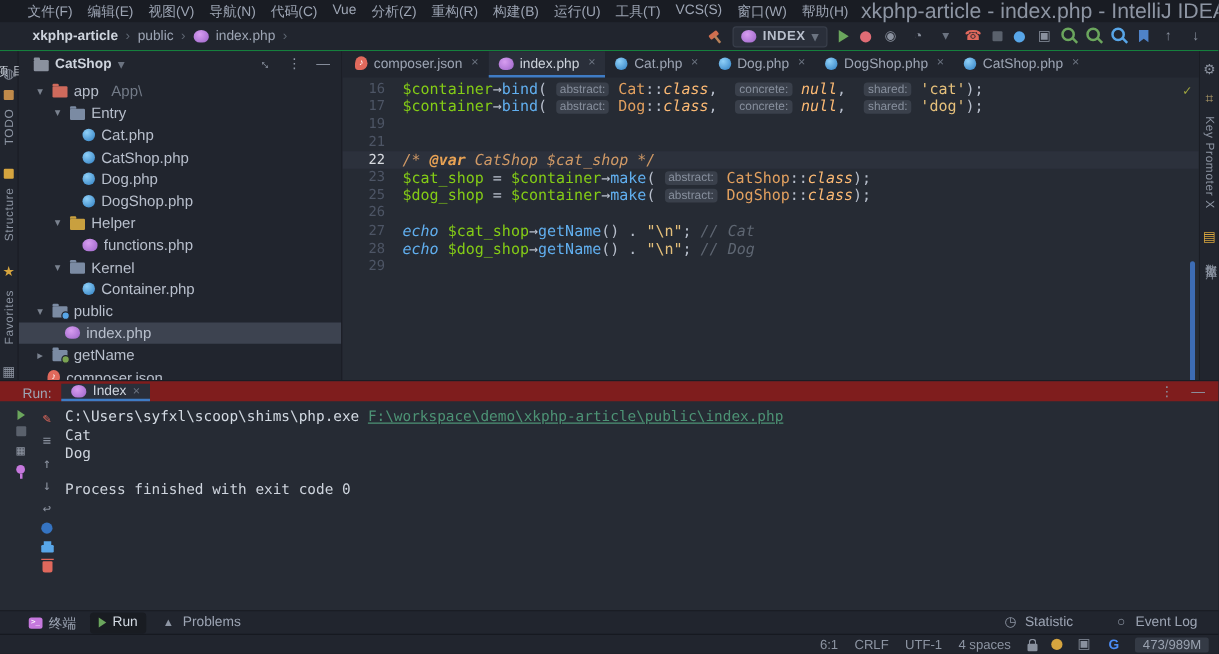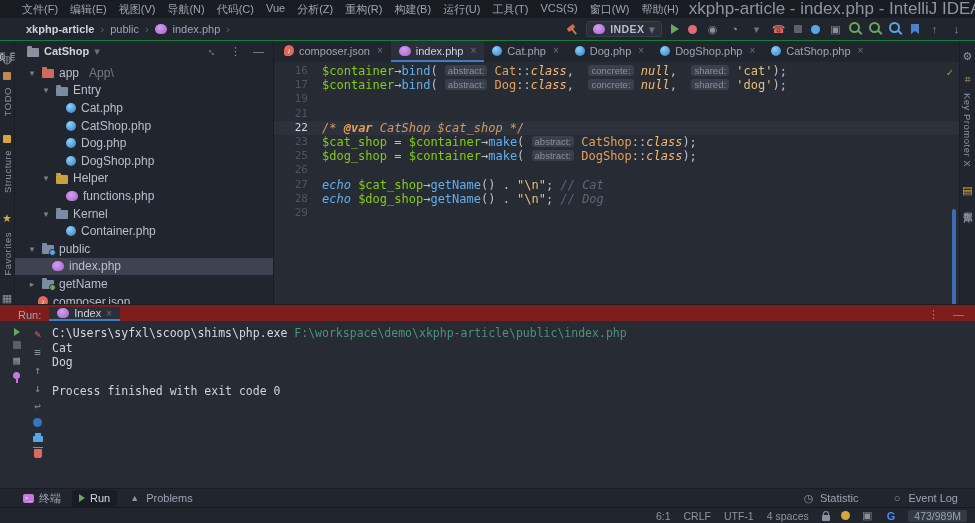--- a/index.html
+++ b/index.html
@@ -69,21 +69,21 @@
   .run-label{color:#9da5b4;display:flex;align-items:center;padding:0 8px 0 18px}
   .run-tab{display:flex;align-items:center;gap:5px;padding:0 8px;background:#2a2f3a;color:#ced4dd;
            border-bottom:2px solid #3f7cc5}
   .run-tab .x{color:#6b7380;font-size:10px}
   .run-head .sp{flex:1}
   .run-body{flex:1;position:relative;font-family:"DejaVu Sans Mono","Liberation Mono",monospace;
             font-size:11.5px;line-height:14.5px;color:#ced4dd;padding:5px 0 0 52px}
   .rcol{position:absolute;top:7px;display:flex;flex-direction:column;gap:5px;align-items:center}
   .rcol.c1{left:10px}.rcol.c2{left:31px}
   .con-exe{color:#d3dae3}
-  .con-link{color:#4d9375;}
+  .con-link{color:#4d9375;text-decoration:underline}
   .con-line{white-space:pre}
   
   .bottombar{height:18px;background:#21252e;border-top:1px solid #1a1d24;display:flex;align-items:center;
              padding:0 10px 0 16px;gap:4px;flex:0 0 auto}
   .bb-item{display:flex;align-items:center;gap:5px;color:#9da5b4;padding:1px 7px;border-radius:3px}
   .bb-item.active{background:#191c22;color:#d3dae3}
   .bb-right{margin-left:auto;display:flex;gap:18px}
   
   .statusbar{height:15px;background:#21252e;border-top:1px solid #161920;display:flex;align-items:center;
              font-size:10.5px;color:#8d95a3;padding:0 8px;gap:14px;flex:0 0 auto}

